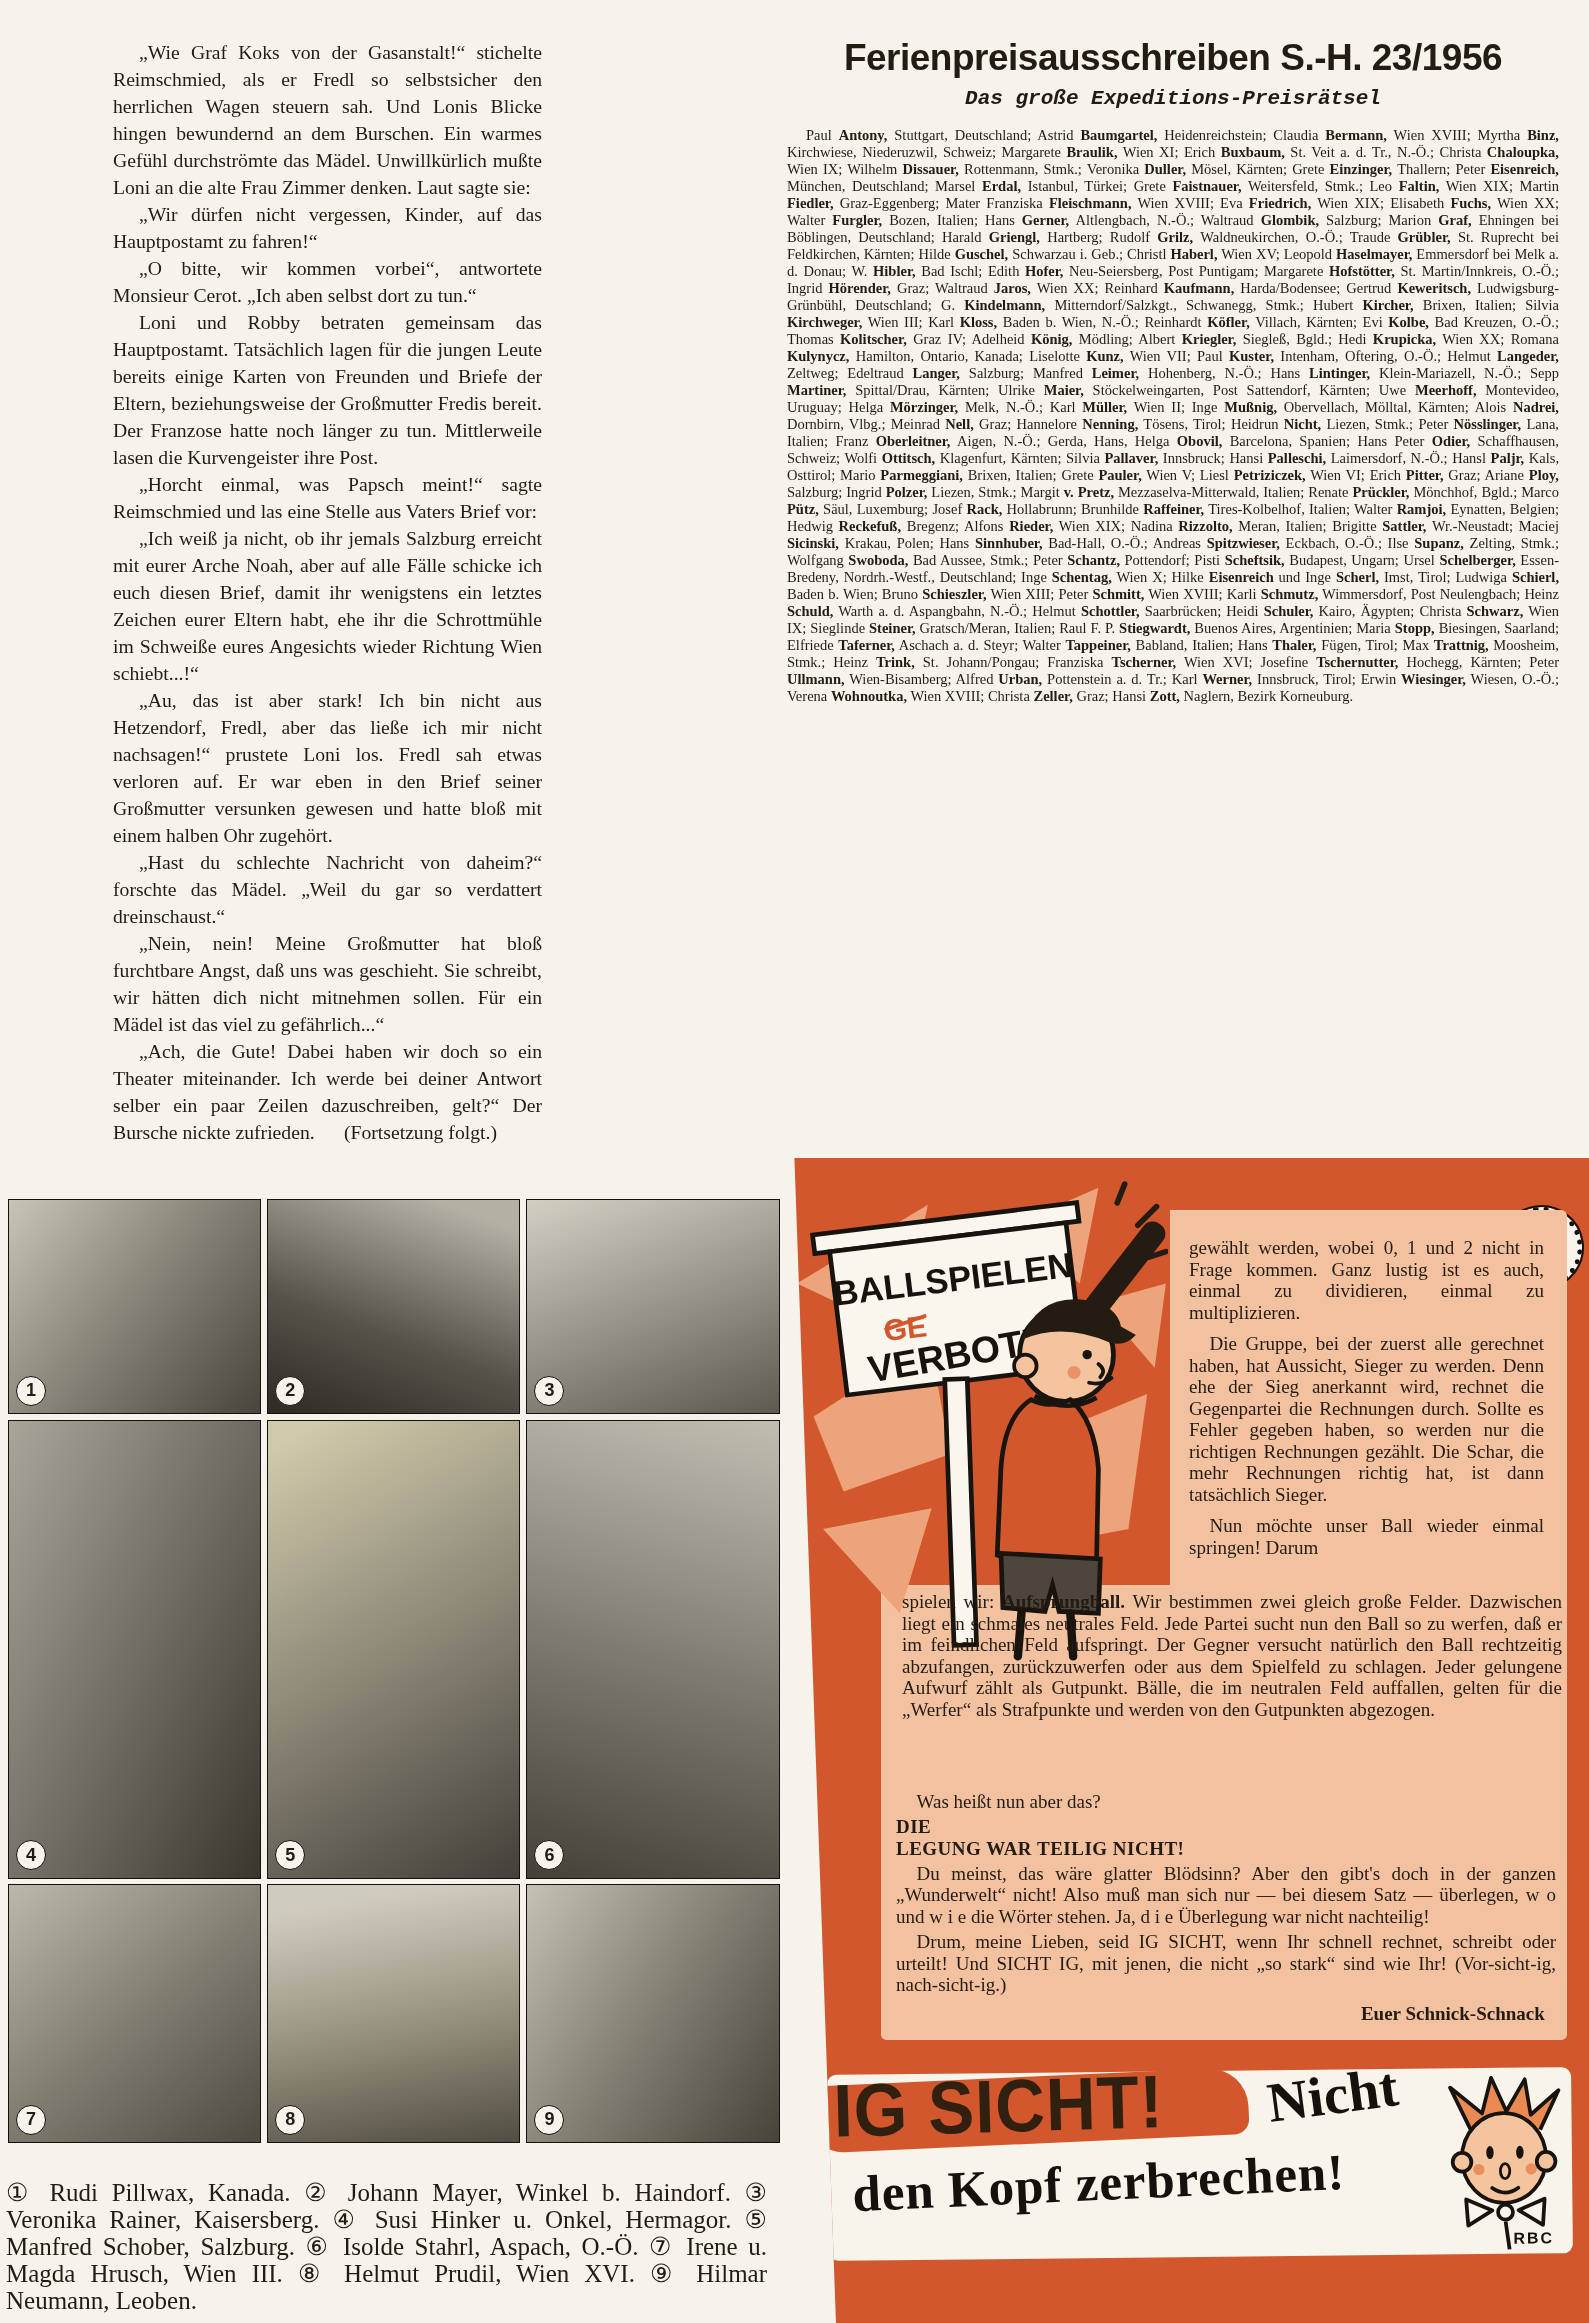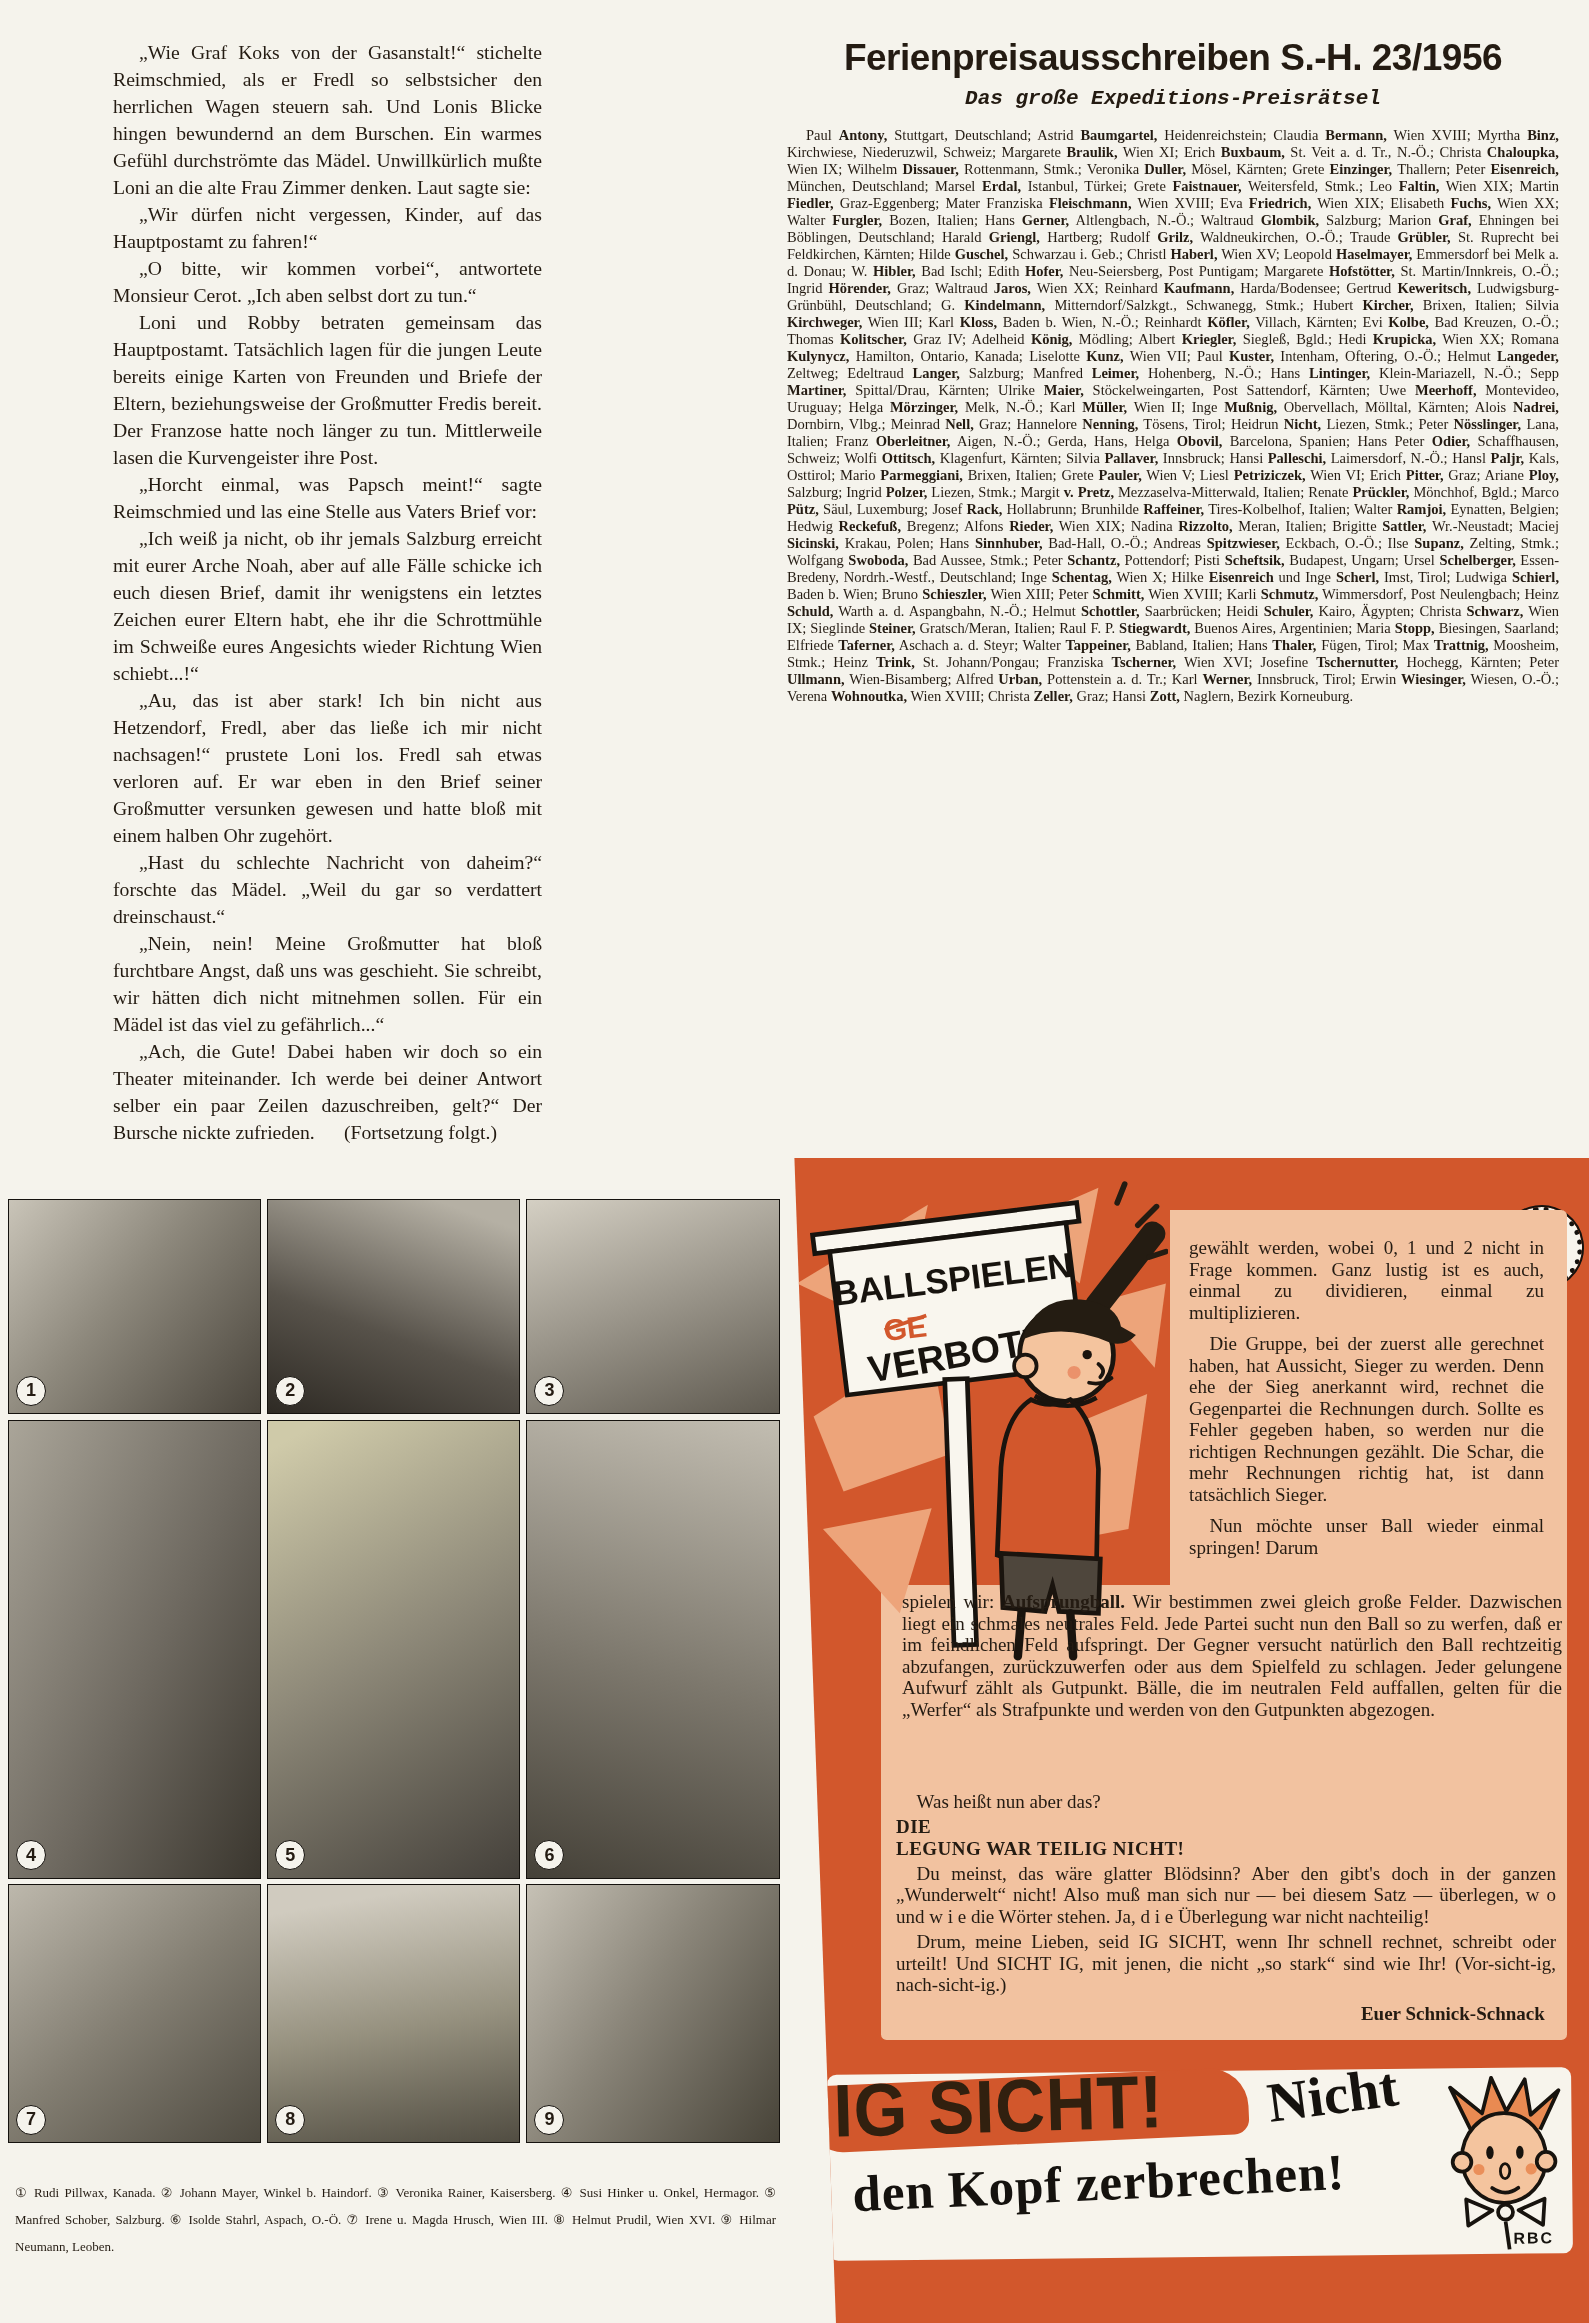--- a/index.html
+++ b/index.html
@@ -31,22 +31,22 @@
   .photo:nth-child(3){background:linear-gradient(160deg,#d4cfc3,#9a958a 50%,#5f5a50);}
   .photo:nth-child(4){background:linear-gradient(115deg,#aaa599,#6e6960 55%,#3a362e);}
   .photo:nth-child(5){background:linear-gradient(150deg,#cfcaa9 5%,#8d8878 50%,#44403a);}
   .photo:nth-child(6){background:linear-gradient(195deg,#c2bdb1,#7c776c 55%,#454138);}
   .photo:nth-child(7){background:linear-gradient(140deg,#bdb8ac,#837e72 50%,#4e4a40);}
   .photo:nth-child(8){background:linear-gradient(170deg,#d0cbbf 10%,#96917f 55%,#514d42);}
   .photo:nth-child(9){background:linear-gradient(125deg,#c6c1b5,#8a8579 45%,#474338);}
   .badge{position:absolute;left:7.5px;bottom:7.5px;width:28px;height:28px;border-radius:50%;
          background:#f5f3ec;border:1.9px solid #15120e;display:flex;align-items:center;
          justify-content:center;font-family:"Liberation Sans",sans-serif;font-size:18px;font-weight:bold;}
-  .photo-caption{position:absolute;left:15px;top:2179px;width:761px;
-                 font-size:13px;line-height:27px;text-align:justify;}
+  .photo-caption{position:absolute;left:6px;top:2179px;width:761px;
+                 font-size:25px;line-height:27px;text-align:justify;}
 
   
   .orange-panel{position:absolute;left:785px;top:1158px;width:804px;height:1166px;
                 background:#d2572c;clip-path:polygon(9.4px 0,100% 0,100% 100%,51px 100%);}
   .badge-20{position:absolute;right:7.5px;top:49px;width:71px;height:71px;border-radius:50%;
             background:#f7f4ec;border:5.6px dotted #15120e;outline:2.8px solid #15120e;
             display:flex;align-items:center;justify-content:center;
             font-family:"Liberation Sans",sans-serif;font-weight:bold;font-style:italic;
             font-size:43px;color:#15120e;transform:rotate(-8deg);}
   .salmon{position:absolute;left:96px;top:52px;width:686px;height:830px;background:#f2c2a0;

